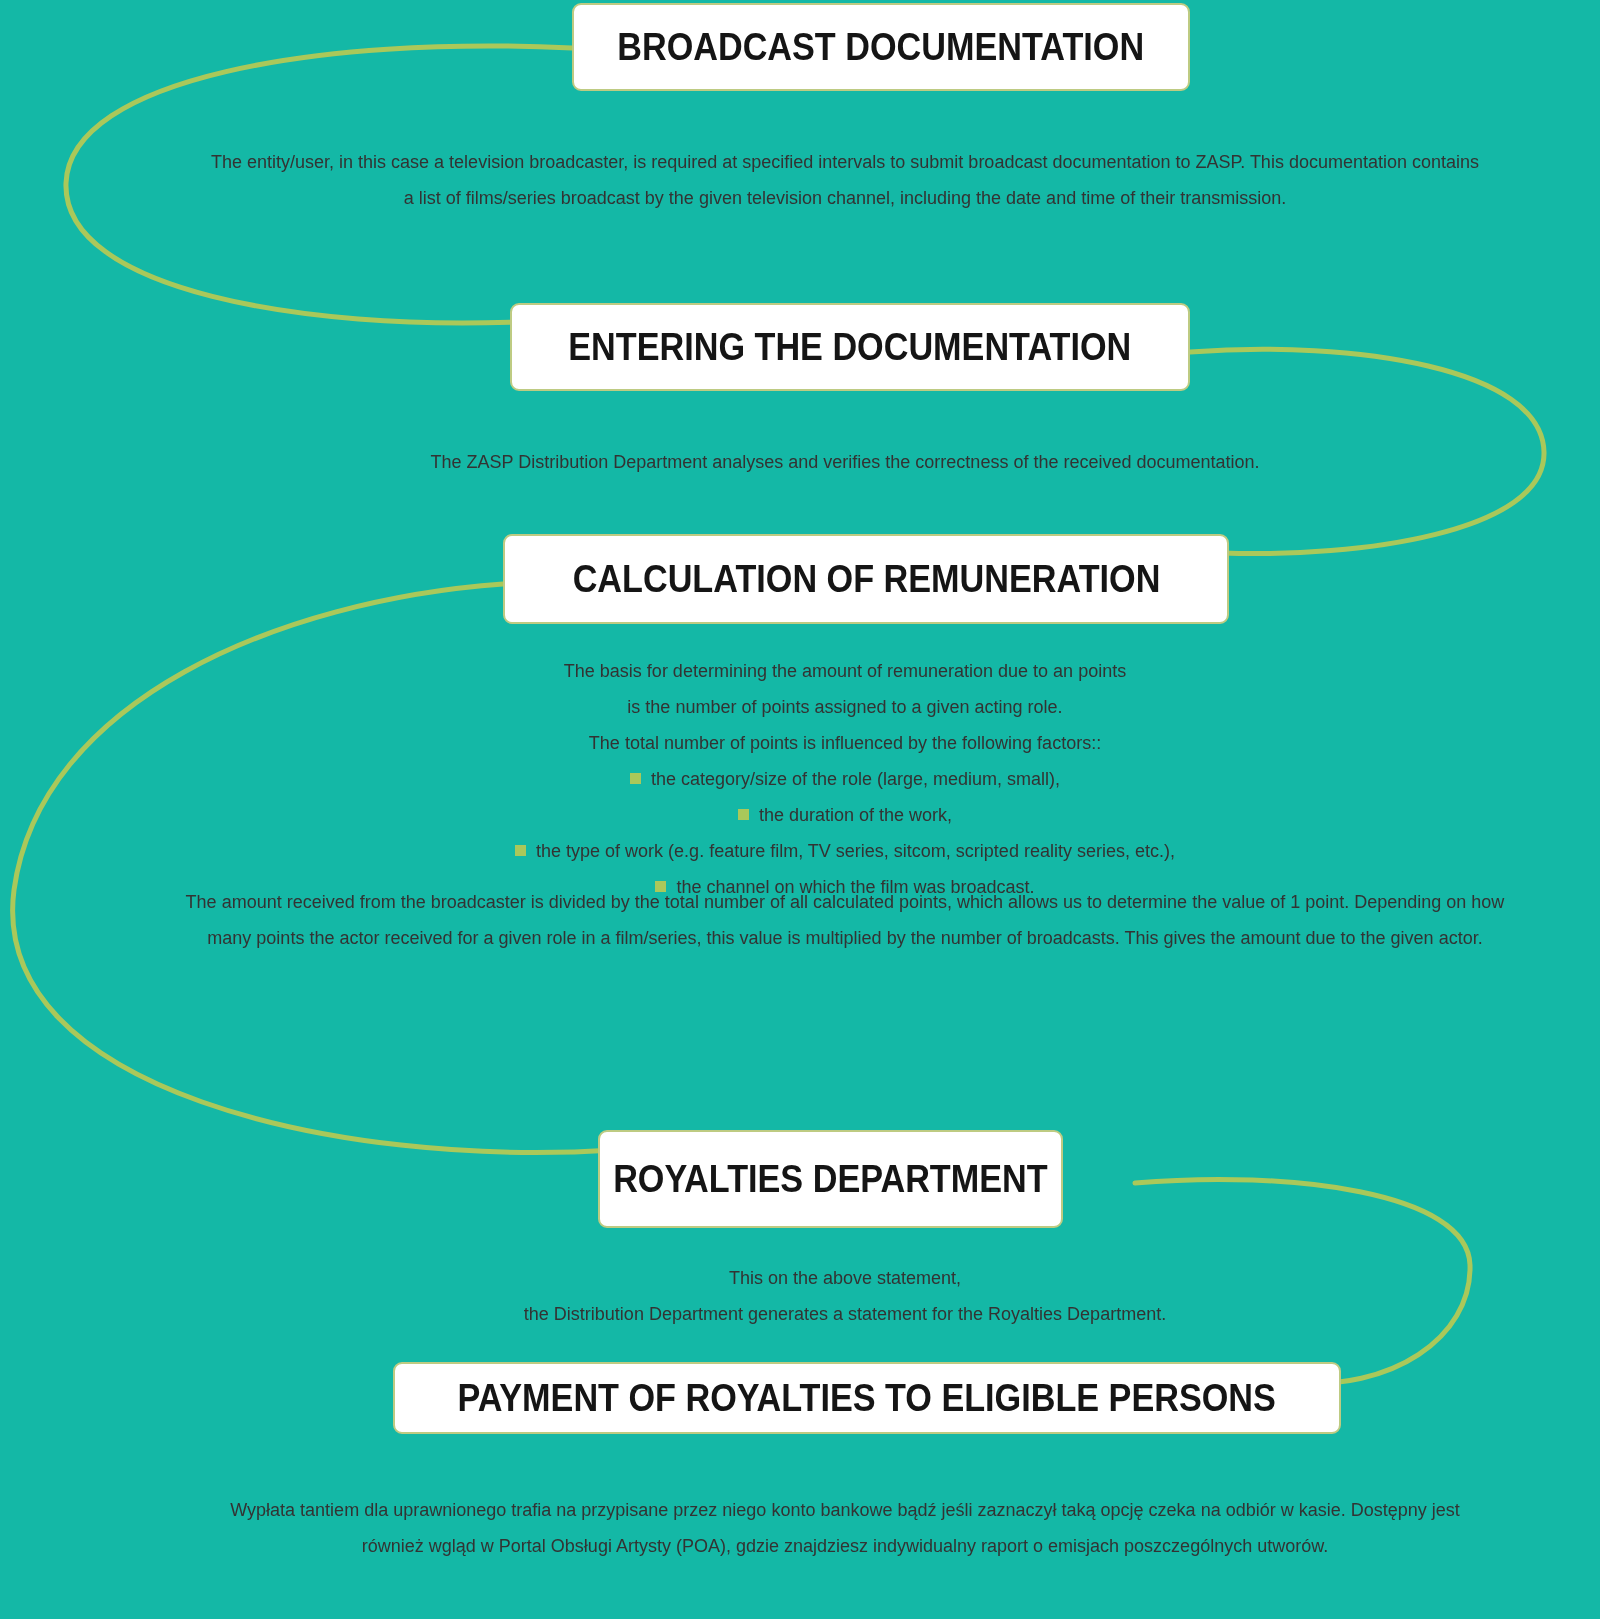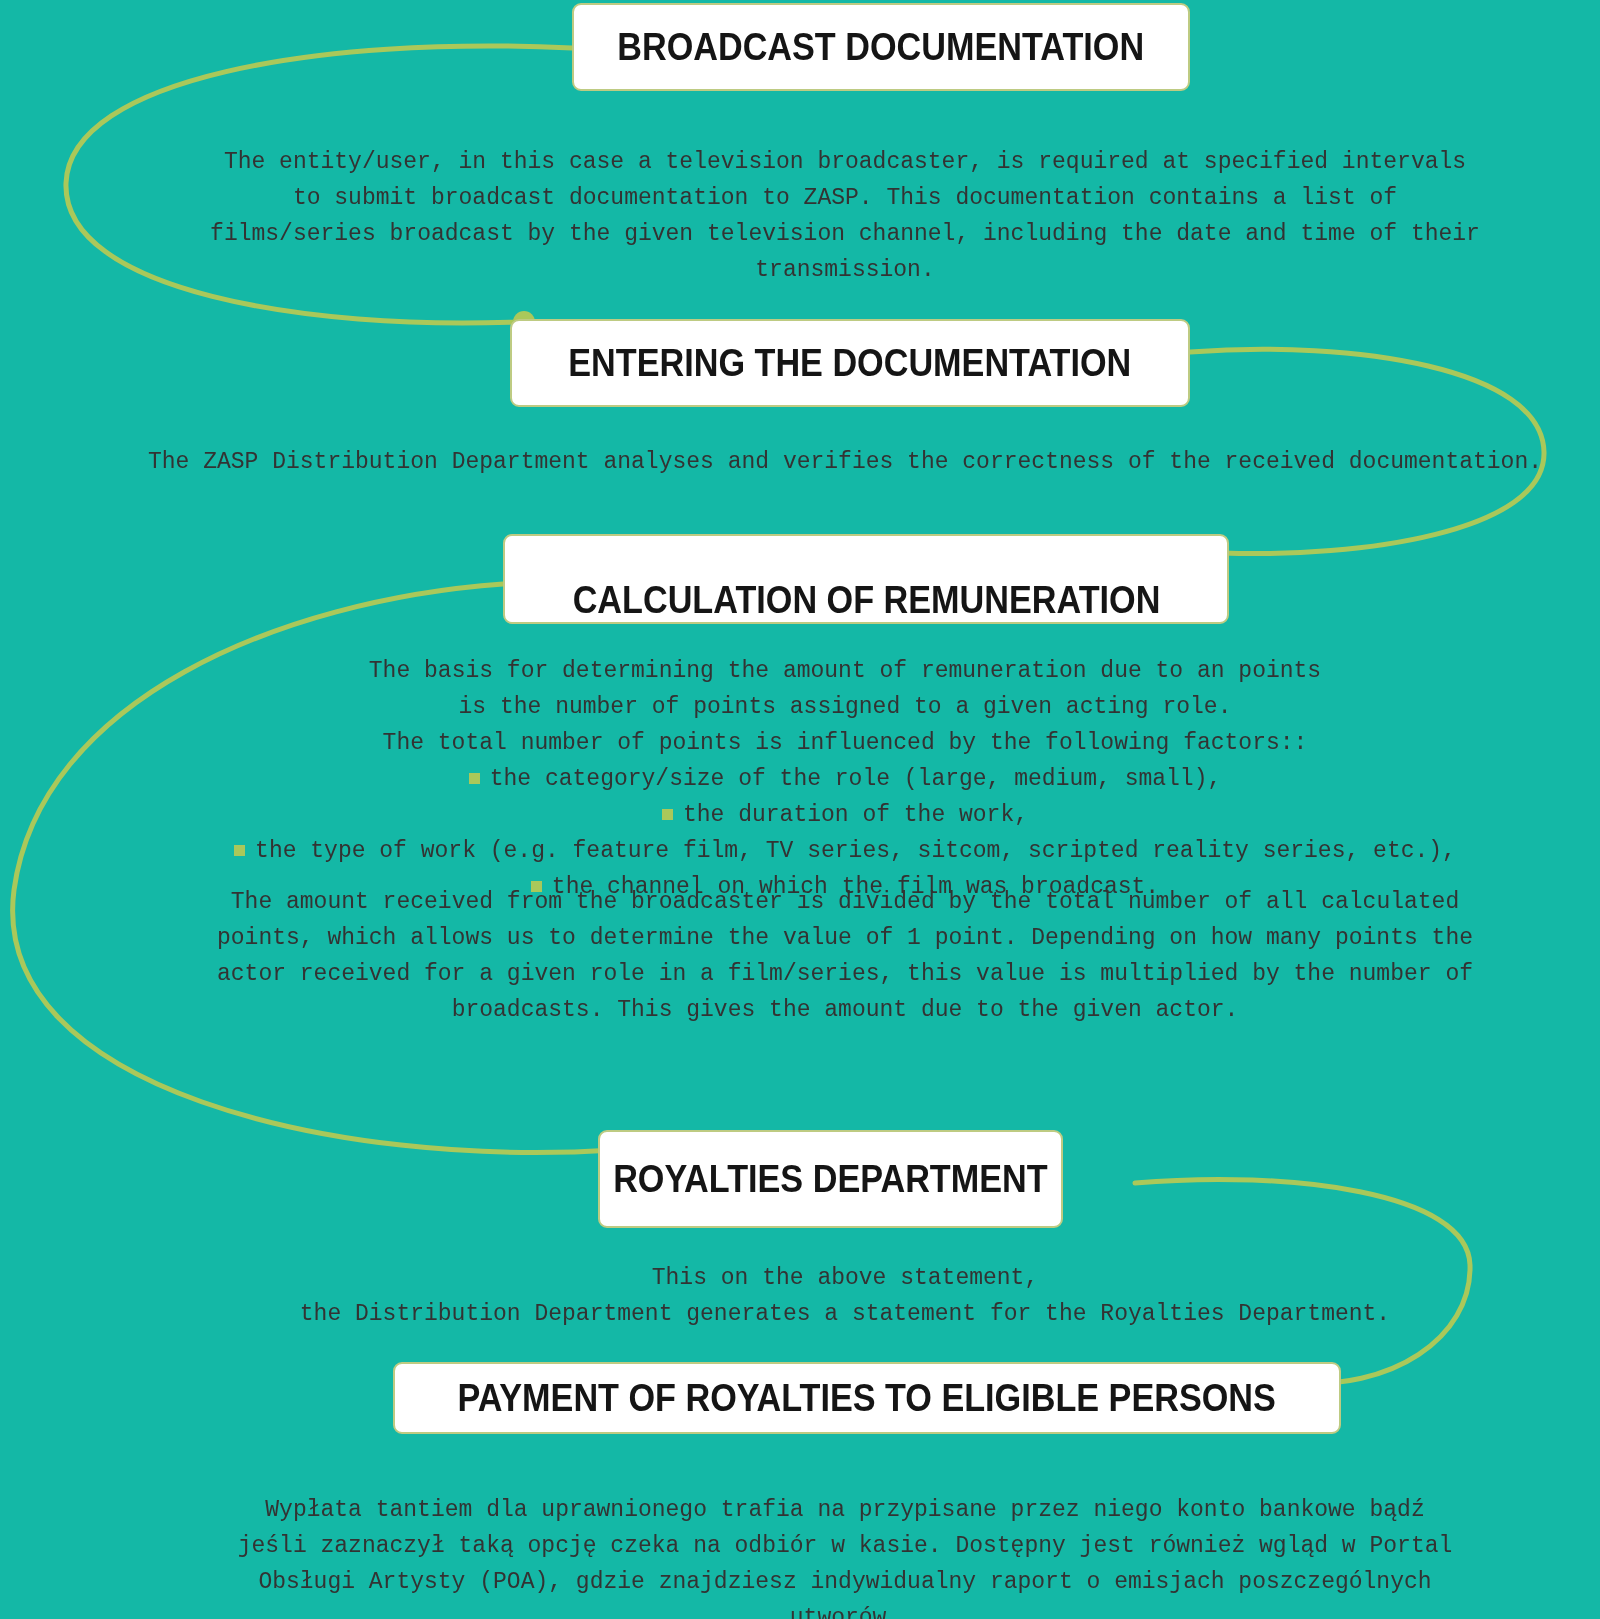--- a/index.html
+++ b/index.html
@@ -31,25 +31,24 @@
     font-weight:bold;
     font-size:38px;
     letter-spacing:0px;
     color:#151515;
     white-space:nowrap;
   }
   .para{
     position:absolute;
     left:90px;width:1510px;
     text-align:center;
-    font-size:23px;
+    font-size:18px;
     line-height:36px;
     color:#333333;
     z-index:1;
-    font-family:Liberation Mono, monospace;
   }
   .para .inner{display:inline-block;}
   .bullet-line{display:block;}
   .bullet-square{
     display:inline-block;
     width:11px;height:11px;
     background:var(--accent,#aac85a);
     margin-right:10px;
     vertical-align:baseline;
     position:relative;top:-1px;
@@ -74,28 +73,28 @@
     <circle cx="1298" cy="1382" r="11" fill="#aac85a"></circle>
   </svg>
 
   <div class="title-box" style="left:572px;top:3px;width:618px;height:88px;">
     <span class="box-title">BROADCAST DOCUMENTATION</span>
   </div>
   <div class="para" style="top:144px;">
     <span class="inner w1270">The entity/user, in this case a television broadcaster, is required at specified intervals to submit broadcast documentation to ZASP. This documentation contains a list of films/series broadcast by the given television channel, including the date and time of their transmission.</span>
   </div>
 
-  <div class="title-box" style="left:510px;top:319px;width:680px;height:88px;">
+  <div class="title-box" style="left:510px;top:303px;width:680px;height:88px;">
     <span class="box-title">ENTERING THE DOCUMENTATION</span>
   </div>
   <div class="para" style="top:444px;">
     <span class="inner">The ZASP Distribution Department analyses and verifies the correctness of the received documentation.</span>
   </div>
 
-  <div class="title-box" style="left:503px;top:534px;width:726px;height:90px;align-items:flex-end;">
+  <div class="title-box" style="left:503px;top:534px;width:726px;height:90px;">
     <span class="box-title">CALCULATION OF REMUNERATION</span>
   </div>
   <div class="para" style="top:653px;">
     <span class="bullet-line">The basis for determining the amount of remuneration due to an points</span>
     <span class="bullet-line">is the number of points assigned to a given acting role.</span>
     <span class="bullet-line">The total number of points is influenced by the following factors::</span>
     <span class="bullet-line"><span class="bullet-square"></span><span>the category/size of the role (large, medium, small),</span></span>
     <span class="bullet-line"><span class="bullet-square"></span><span>the duration of the work,</span></span>
     <span class="bullet-line"><span class="bullet-square"></span><span>the type of work (e.g. feature film, TV series, sitcom, scripted reality series, etc.),</span></span>
     <span class="bullet-line"><span class="bullet-square"></span><span>the channel on which the film was broadcast.</span></span>

